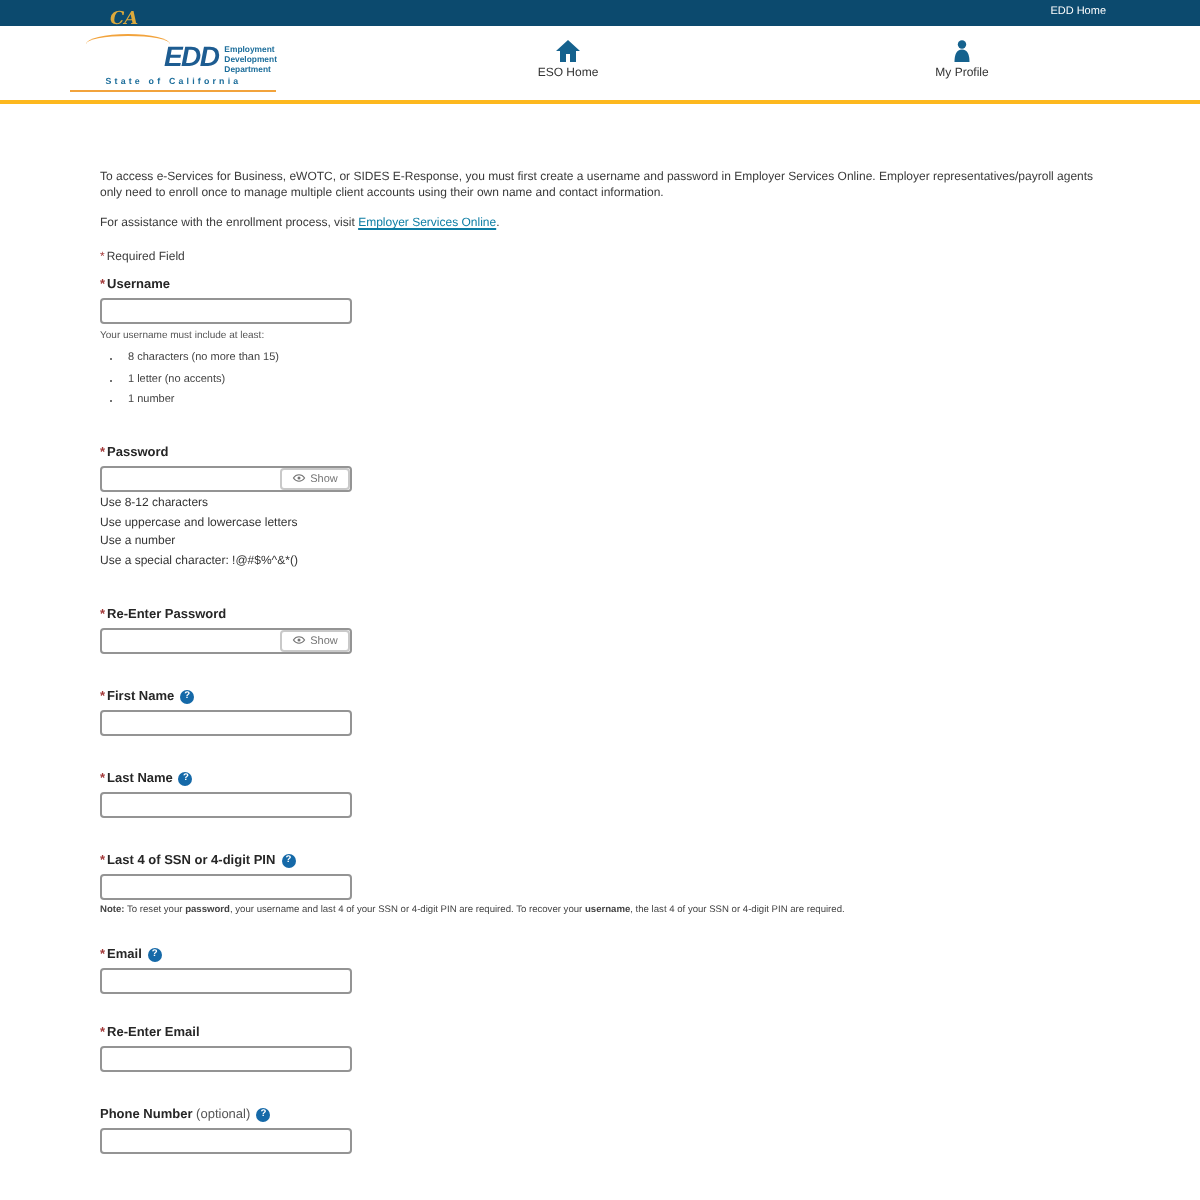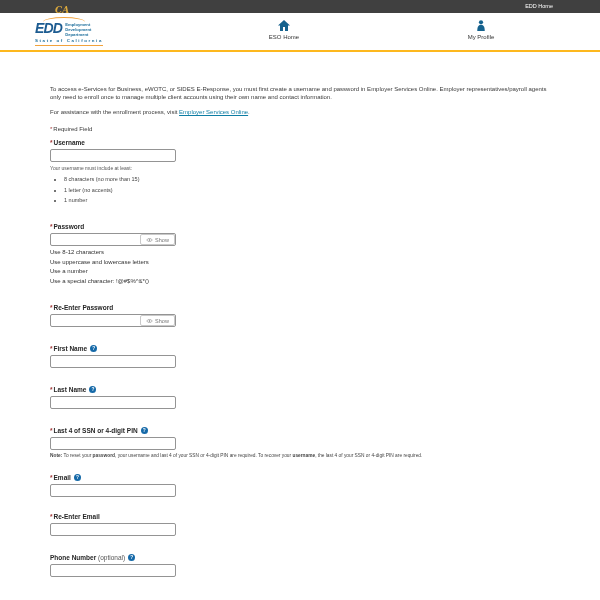--- a/index.html
+++ b/index.html
@@ -1,30 +1,30 @@
 <!DOCTYPE html>
 <html><head>
 <meta charset="utf-8">
 <style>
   * { margin:0; padding:0; box-sizing:border-box; }
   body { font-family:"Liberation Sans", sans-serif; background:#fff; }
   .wrapper { position:relative; width:600px; height:600px; background:#fff; overflow:hidden; }
 
   
-  .topbar { position:relative; height:13px; background:#404040; }
+  .topbar { position:relative; height:13px; background:#0c4a6e; }
   .ca-logo { position:absolute; left:55px; top:0; cursor:pointer; line-height:1; }
   .ca-script { font-family:"DejaVu Serif", serif; font-style:italic; font-weight:bold; font-size:9px; color:#dca93c; }
   .ca-gov { display:block; font-size:3.5px; color:#dca93c; text-align:right; margin-top:-2px; letter-spacing:.5px; }
   .topbar-link { position:absolute; right:47px; top:3px; color:#ffffff; font-size:5.5px; cursor:pointer; }
 
   
   .header { position:relative; height:39px; background:#fff; border-bottom:2px solid #fdb81e; }
   .edd-logo { position:absolute; left:35px; top:4px; cursor:pointer; }
   .edd-arc { display:block; width:42px; height:5px; border-top:1.6px solid #f2a33c; border-radius:50% / 100% 100% 0 0; margin-left:8px; }
-  .edd-row { display:flex; align-items:flex-start; gap:3px; }
+  .edd-row { display:flex; align-items:flex-start; gap:3px;margin-left:47px; }
   .edd-text { font-size:14px; font-weight:bold; font-style:italic; color:#1d5c91; letter-spacing:-0.8px; line-height:13px; }
   .edd-dept { font-size:4.2px; font-weight:bold; color:#1d6e9b; line-height:4.8px; padding-top:1px; }
   .edd-state { font-size:4.4px; font-weight:bold; color:#1d6e9b; letter-spacing:1.6px; border-bottom:1.4px solid #f2a33c; padding-bottom:1.5px; margin-top:1px; text-align:center; }
   .nav-item { position:absolute; top:7px; width:70px; text-align:center; font-size:6px; color:#333; cursor:pointer; }
   .nav-item .nav-icon { display:block; height:12px; margin-bottom:2px; }
   .nav-eso { left:249px; }
   .nav-profile { left:446px; }
 
   
   .content { padding:34px 50px 0 50px; }

